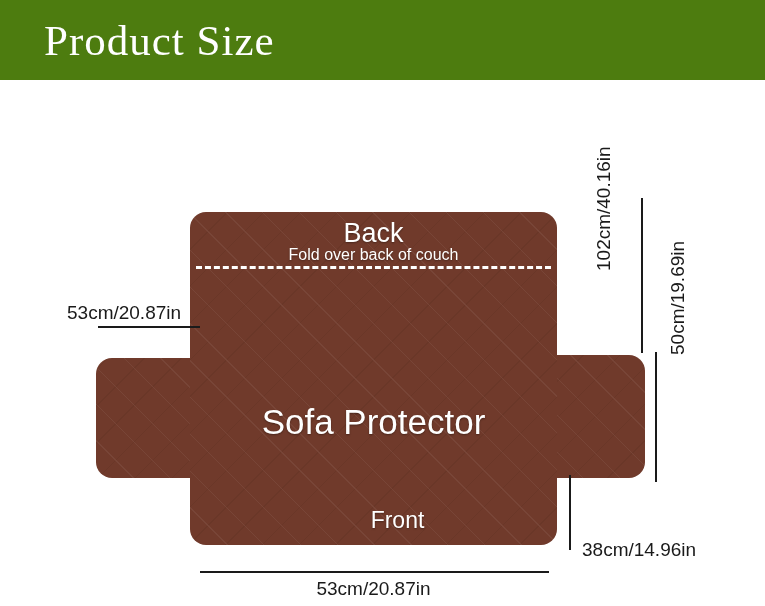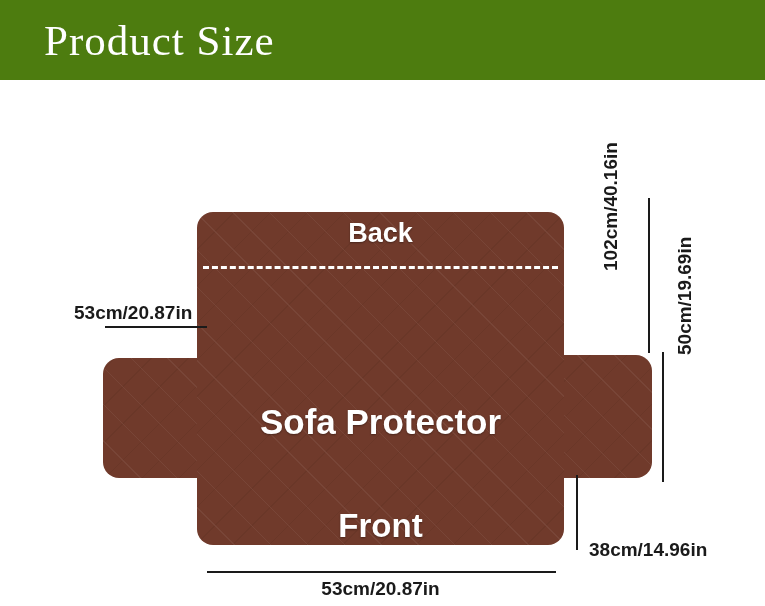--- a/index.html
+++ b/index.html
@@ -32,25 +32,24 @@
     font-size: 43px;
     color: #ffffff;
     letter-spacing: 1px;
     font-weight: 400;
     line-height: 1;
   }
 
   
   .diagram {
     position: absolute;
-    left: 11px;
+    left: 4px;
     top: 80px;
     width: 652px;
     height: 526px;
-    font-weight: bold;
   }
 
   
   .protector {
     position: absolute;
     left: 0;
     top: 0;
     width: 765px;
     height: 526px;
   }
@@ -141,21 +140,22 @@
   .label-sofa-protector {
     left: 186px;
     top: 322px;
     width: 367px;
     font-size: 35px;
   }
   .label-front {
     left: 186px;
     top: 427px;
     width: 367px;
-    font-size: 33px;
+    font-size: 23px;
+    padding-left: 24px;
   }
 
   
   .dim-text {
     position: absolute;
     color: #1a1a1a;
     font-size: 19px;
     white-space: nowrap;
   }
   .dim-line {
@@ -215,20 +215,21 @@
       <div class="texture"></div>
     </div>
     <div class="body-filler"></div>
     <div class="body-main">
       <div class="texture"></div>
     </div>
     <div class="fold-line"></div>
   </div>
 
   <div class="fabric-label label-back">Back</div>
+  <div class="fabric-label label-back-sub">Fold over back of couch</div>
   <div class="fabric-label label-sofa-protector">Sofa Protector</div>
   <div class="fabric-label label-front">Front</div>
 
   <div class="dim-text dim-topleft-text">53cm/20.87in</div>
   <div class="dim-line dim-topleft-line"></div>
 
   <div class="dim-text dim-102-text">102cm/40.16in</div>
   <div class="dim-line dim-102-line"></div>
 
   <div class="dim-text dim-50-text">50cm/19.69in</div>

